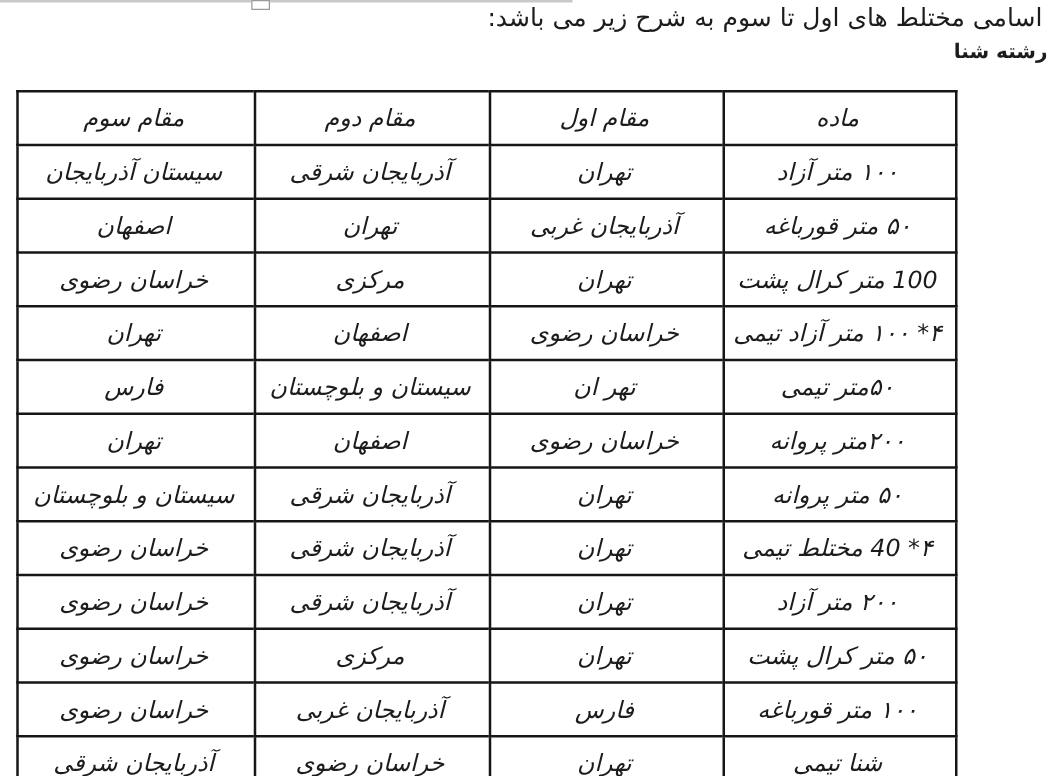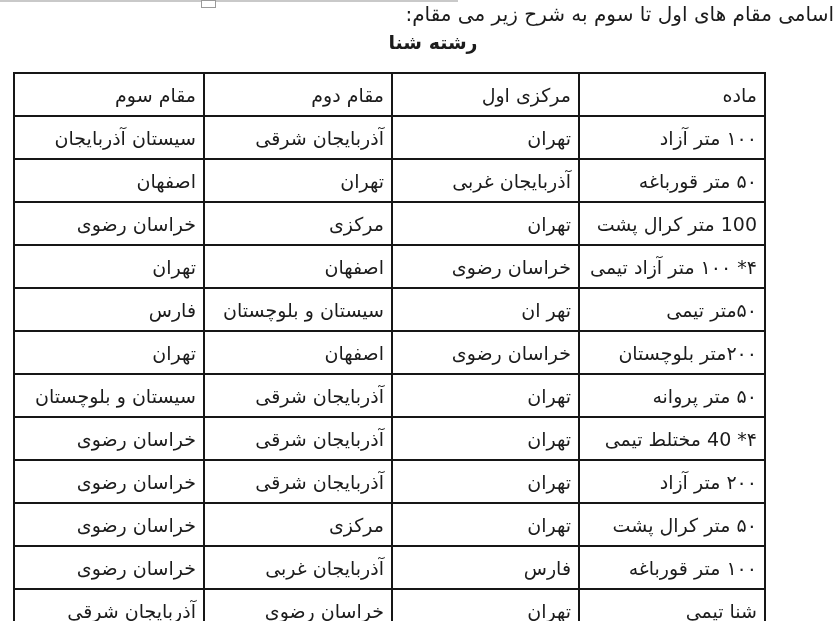--- a/index.html
+++ b/index.html
@@ -34,67 +34,67 @@
     text-align: right;
     font-size: 20px;
     line-height: 26px;
     white-space: nowrap;
   }
   .title {
     position: absolute;
     top: 31px; left: 28px;
     width: 810px;
     direction: rtl;
-    text-align: center;
-    font-size: 19px;
+    font-size: 16px;
     font-weight: bold;
   }
   table.results {
     position: absolute;
     top: 72px; left: 13px;
     width: 751px; height: 540px;
     border-collapse: collapse;
     table-layout: fixed;
     direction: rtl;
   }
   table.results th, table.results td {
     border: 2px solid #161616;
-    text-align: right;
+    text-align: center;
     vertical-align: middle;
     padding: 0 7px 0 3px;
     font-size: 19px;
     font-weight: normal;
     height: 41px;
     overflow: hidden;
     white-space: nowrap;
+    font-style: italic;
   }
 </style>
 </head>
 <body>
 
 <div class="page">
 
   <div class="artifact-line"></div>
   <div class="artifact-handle"></div>
 
-  <div class="intro">اسامی مقام های اول تا سوم به شرح زیر می مقام:</div>
+  <div class="intro">اسامی مختلط های اول تا سوم به شرح زیر می باشد:</div>
 
   <div class="title">رشته شنا</div>
 
   <table class="results">
     <colgroup>
       <col style="width:186px">
       <col style="width:187px">
       <col style="width:188px">
       <col style="width:190px">
     </colgroup>
     <tbody>
       <tr>
         <th>ماده</th>
-        <th>مرکزی اول</th>
+        <th>مقام اول</th>
         <th>مقام دوم</th>
         <th>مقام سوم</th>
       </tr>
       <tr>
         <td>۱۰۰ متر آزاد</td>
         <td>تهران</td>
         <td>آذربایجان شرقی</td>
         <td>سیستان آذربایجان</td>
       </tr>
       <tr>
@@ -115,21 +115,21 @@
         <td>اصفهان</td>
         <td>تهران</td>
       </tr>
       <tr>
         <td>۵۰متر تیمی</td>
         <td>تهر ان</td>
         <td>سیستان و بلوچستان</td>
         <td>فارس</td>
       </tr>
       <tr>
-        <td>۲۰۰متر بلوچستان</td>
+        <td>۲۰۰متر پروانه</td>
         <td>خراسان رضوی</td>
         <td>اصفهان</td>
         <td>تهران</td>
       </tr>
       <tr>
         <td>۵۰ متر پروانه</td>
         <td>تهران</td>
         <td>آذربایجان شرقی</td>
         <td>سیستان و بلوچستان</td>
       </tr>

